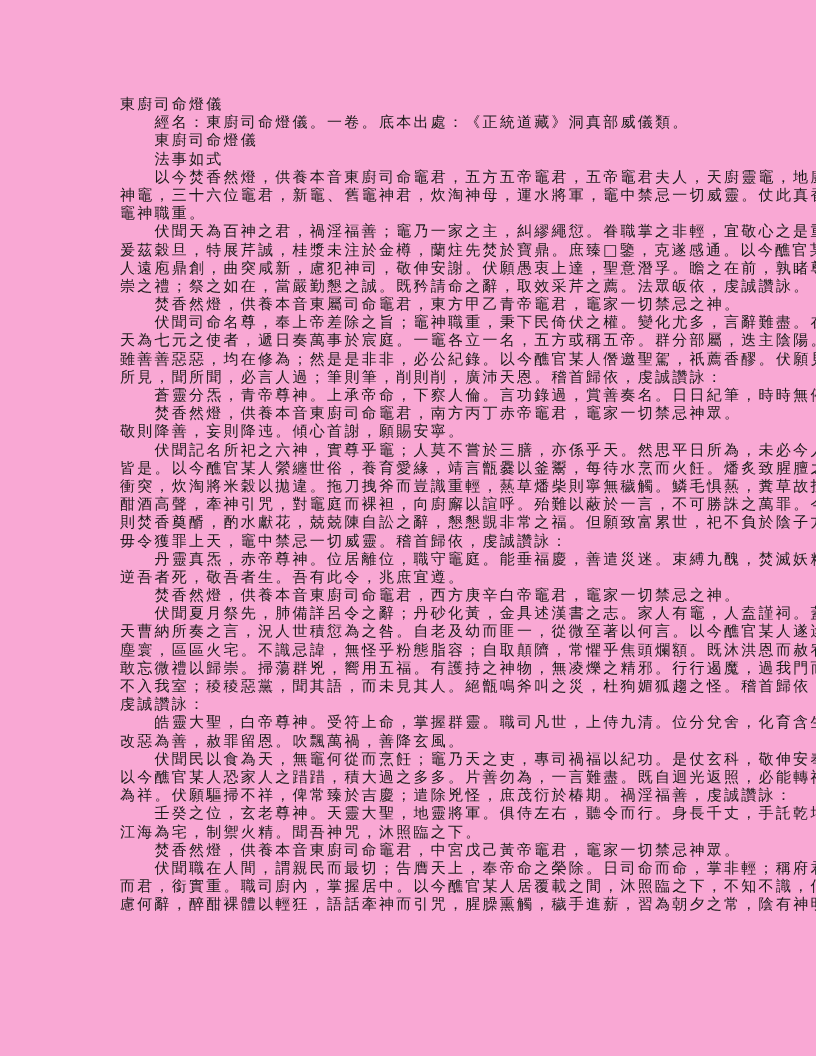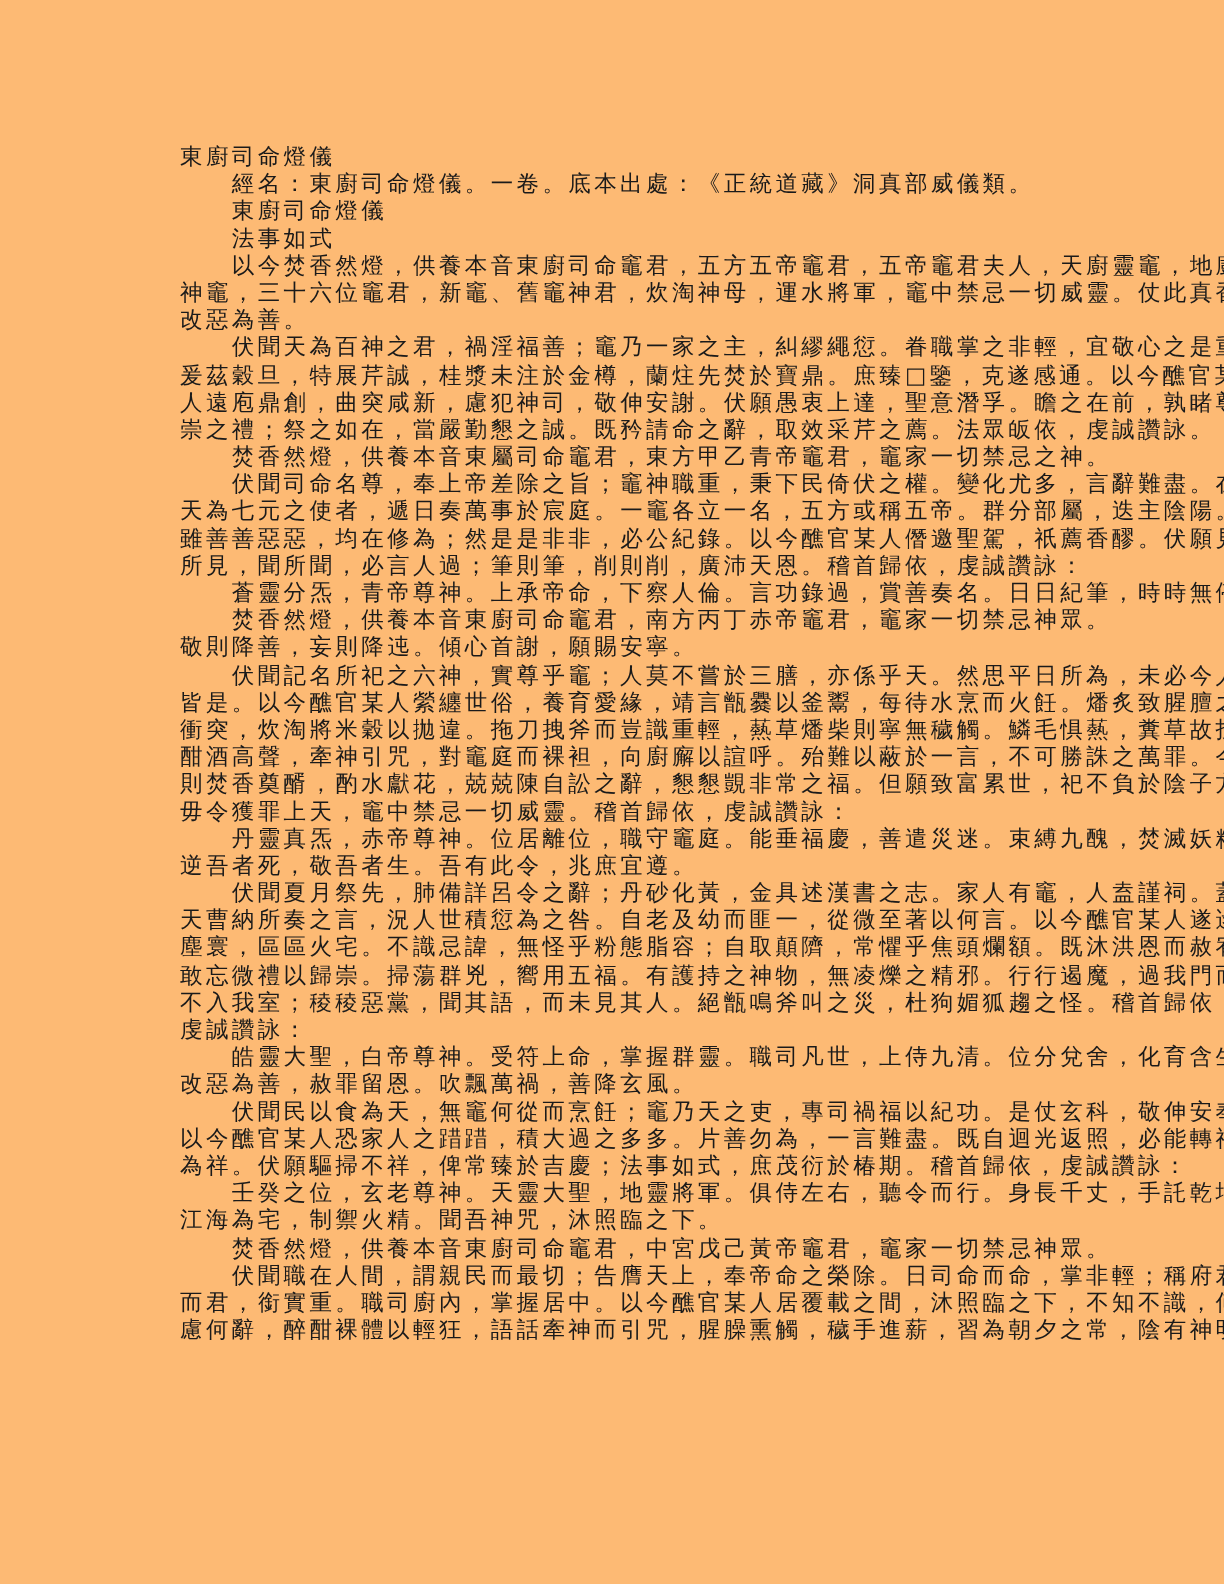--- a/index.html
+++ b/index.html
@@ -12,21 +12,21 @@
       height: 1056px;
       position: relative;
       overflow: hidden;
     }
     .page {
       position: absolute;
       left: 0;
       top: 0;
       width: 816px;
       height: 1056px;
-      background: #fdba74;
+      background: #f9a8d4;
     }
     .text-block {
       position: absolute;
       left: 120px;
       top: 95px;
       width: 600px;
       color: #1a1a1a;
       font-family: "DejaVu Serif", "Liberation Serif", serif;
       font-size: 15px;
       line-height: 18.2px;
@@ -45,52 +45,53 @@
 <body>
 
 <div class="page">
   <div class="text-block" id="text-block">
       <div class="line">東廚司命燈儀</div>
       <div class="line indent">經名：東廚司命燈儀。一卷。底本出處：《正統道藏》洞真部威儀類。</div>
       <div class="line indent">東廚司命燈儀</div>
       <div class="line indent">法事如式</div>
       <div class="line indent">以今焚香然燈，供養本音東廚司命竈君，五方五帝竈君，五帝竈君夫人，天廚靈竈，地廚</div>
       <div class="line">神竈，三十六位竈君，新竈、舊竈神君，炊淘神母，運水將軍，竈中禁忌一切威靈。仗此真香，</div>
-      <div class="line">改惡為善。</div>
+      <div class="line">竈神職重。</div>
       <div class="line indent">伏聞天為百神之君，禍淫福善；竈乃一家之主，糾繆繩愆。眷職掌之非輕，宜敬心之是重。</div>
       <div class="line">爰茲穀旦，特展芹誠，桂漿未注於金樽，蘭炷先焚於寶鼎。庶臻□鑒，克遂感通。以今醮官某</div>
       <div class="line">人遠庖鼎創，曲突咸新，慮犯神司，敬伸安謝。伏願愚衷上達，聖意潛孚。瞻之在前，孰睹尊</div>
       <div class="line">崇之禮；祭之如在，當嚴勤懇之誠。既矜請命之辭，取效采芹之薦。法眾皈依，虔誠讚詠。</div>
       <div class="line indent">焚香然燈，供養本音東屬司命竈君，東方甲乙青帝竈君，竈家一切禁忌之神。</div>
       <div class="line indent">伏聞司命名尊，奉上帝差除之旨；竈神職重，秉下民倚伏之權。變化尤多，言辭難盡。在</div>
       <div class="line">天為七元之使者，遞日奏萬事於宸庭。一竈各立一名，五方或稱五帝。群分部屬，迭主陰陽。</div>
       <div class="line">雖善善惡惡，均在修為；然是是非非，必公紀錄。以今醮官某人僭邀聖駕，祇薦香醪。伏願見</div>
       <div class="line">所見，聞所聞，必言人過；筆則筆，削則削，廣沛天恩。稽首歸依，虔誠讚詠：</div>
       <div class="line indent">蒼靈分炁，青帝尊神。上承帝命，下察人倫。言功錄過，賞善奏名。日日紀筆，時時無停。</div>
       <div class="line indent">焚香然燈，供養本音東廚司命竈君，南方丙丁赤帝竈君，竈家一切禁忌神眾。</div>
       <div class="line">敬則降善，妄則降迍。傾心首謝，願賜安寧。</div>
       <div class="line indent">伏聞記名所祀之六神，實尊乎竈；人莫不嘗於三膳，亦係乎天。然思平日所為，未必今人</div>
       <div class="line">皆是。以今醮官某人縈纏世俗，養育愛緣，靖言甑爨以釜鬻，每待水烹而火飪。燔炙致腥膻之</div>
       <div class="line">衝突，炊淘將米穀以拋違。拖刀拽斧而豈識重輕，爇草燔柴則寧無穢觸。鱗毛惧爇，糞草故投，</div>
       <div class="line">酣酒高聲，牽神引咒，對竈庭而裸袒，向廚廨以諠呼。殆難以蔽於一言，不可勝誅之萬罪。今</div>
       <div class="line">則焚香奠醑，酌水獻花，兢兢陳自訟之辭，懇懇覬非常之福。但願致富累世，祀不負於陰子方；</div>
       <div class="line">毋令獲罪上天，竈中禁忌一切威靈。稽首歸依，虔誠讚詠：</div>
       <div class="line indent">丹靈真炁，赤帝尊神。位居離位，職守竈庭。能垂福慶，善遣災迷。束縛九醜，焚滅妖精。</div>
       <div class="line">逆吾者死，敬吾者生。吾有此令，兆庶宜遵。</div>
+      <div class="line indent">焚香然燈，供養本音東廚司命竈君，西方庚辛白帝竈君，竈家一切禁忌之神。</div>
       <div class="line indent">伏聞夏月祭先，肺備詳呂令之辭；丹砂化黃，金具述漢書之志。家人有竈，人盍謹祠。蓋</div>
       <div class="line">天曹納所奏之言，況人世積愆為之咎。自老及幼而匪一，從微至著以何言。以今醮官某人遂逯</div>
       <div class="line">塵寰，區區火宅。不識忌諱，無怪乎粉態脂容；自取顛隮，常懼乎焦頭爛額。既沐洪恩而赦宥，</div>
       <div class="line">敢忘微禮以歸崇。掃蕩群兇，嚮用五福。有護持之神物，無凌爍之精邪。行行遏魔，過我門而</div>
       <div class="line">不入我室；稜稜惡黨，聞其語，而未見其人。絕甑鳴斧叫之災，杜狗媚狐趨之怪。稽首歸依，</div>
       <div class="line">虔誠讚詠：</div>
       <div class="line indent">皓靈大聖，白帝尊神。受符上命，掌握群靈。職司凡世，上侍九清。位分兌舍，化育含生。</div>
       <div class="line">改惡為善，赦罪留恩。吹飄萬禍，善降玄風。</div>
       <div class="line indent">伏聞民以食為天，無竈何從而烹飪；竈乃天之吏，專司禍福以紀功。是仗玄科，敬伸安奉。</div>
       <div class="line">以今醮官某人恐家人之踖踖，積大過之多多。片善勿為，一言難盡。既自迴光返照，必能轉禍</div>
-      <div class="line">為祥。伏願驅掃不祥，俾常臻於吉慶；法事如式，庶茂衍於椿期。稽首歸依，虔誠讚詠：</div>
+      <div class="line">為祥。伏願驅掃不祥，俾常臻於吉慶；遣除兇怪，庶茂衍於椿期。禍淫福善，虔誠讚詠：</div>
       <div class="line indent">壬癸之位，玄老尊神。天靈大聖，地靈將軍。俱侍左右，聽令而行。身長千丈，手託乾坤。</div>
       <div class="line">江海為宅，制禦火精。聞吾神咒，沐照臨之下。</div>
       <div class="line indent">焚香然燈，供養本音東廚司命竈君，中宮戊己黃帝竈君，竈家一切禁忌神眾。</div>
       <div class="line indent">伏聞職在人間，謂親民而最切；告膺天上，奉帝命之榮除。日司命而命，掌非輕；稱府君</div>
       <div class="line">而君，銜實重。職司廚內，掌握居中。以今醮官某人居覆載之間，沐照臨之下，不知不識，何</div>
       <div class="line">慮何辭，醉酣裸體以輕狂，語話牽神而引咒，腥臊熏觸，穢手進薪，習為朝夕之常，陰有神明</div>
     </div>
 </div>
 
 </body></html>

